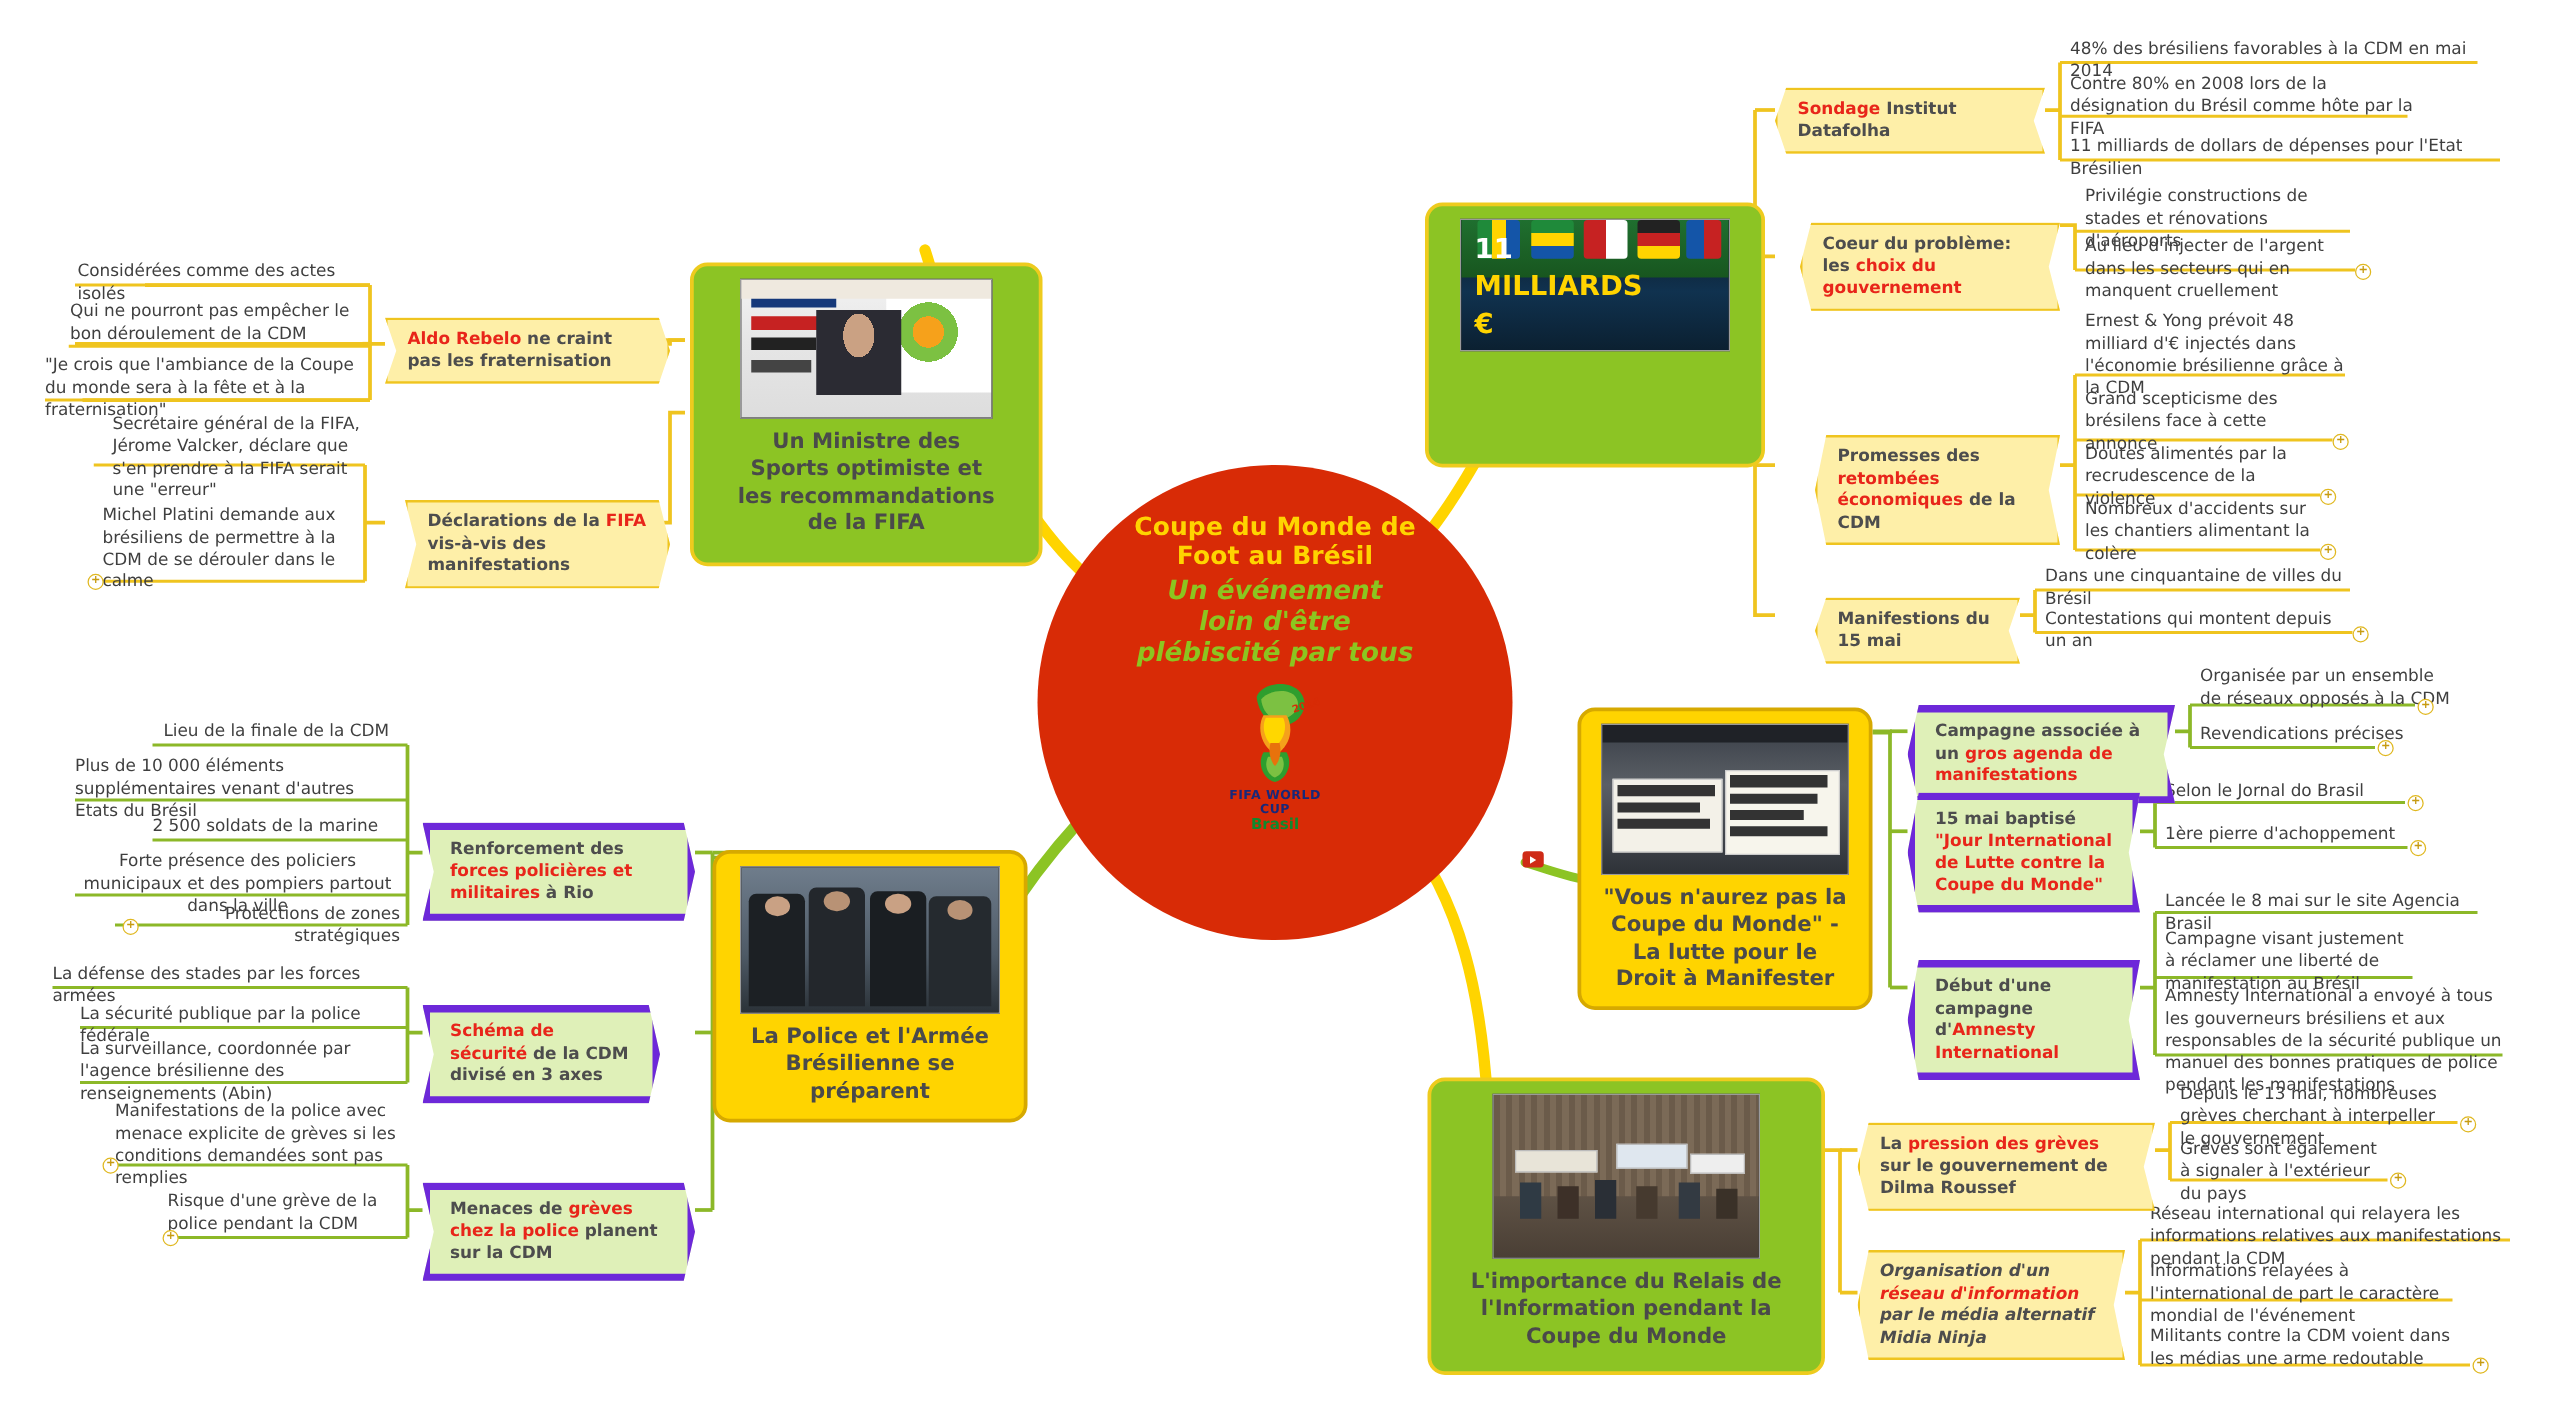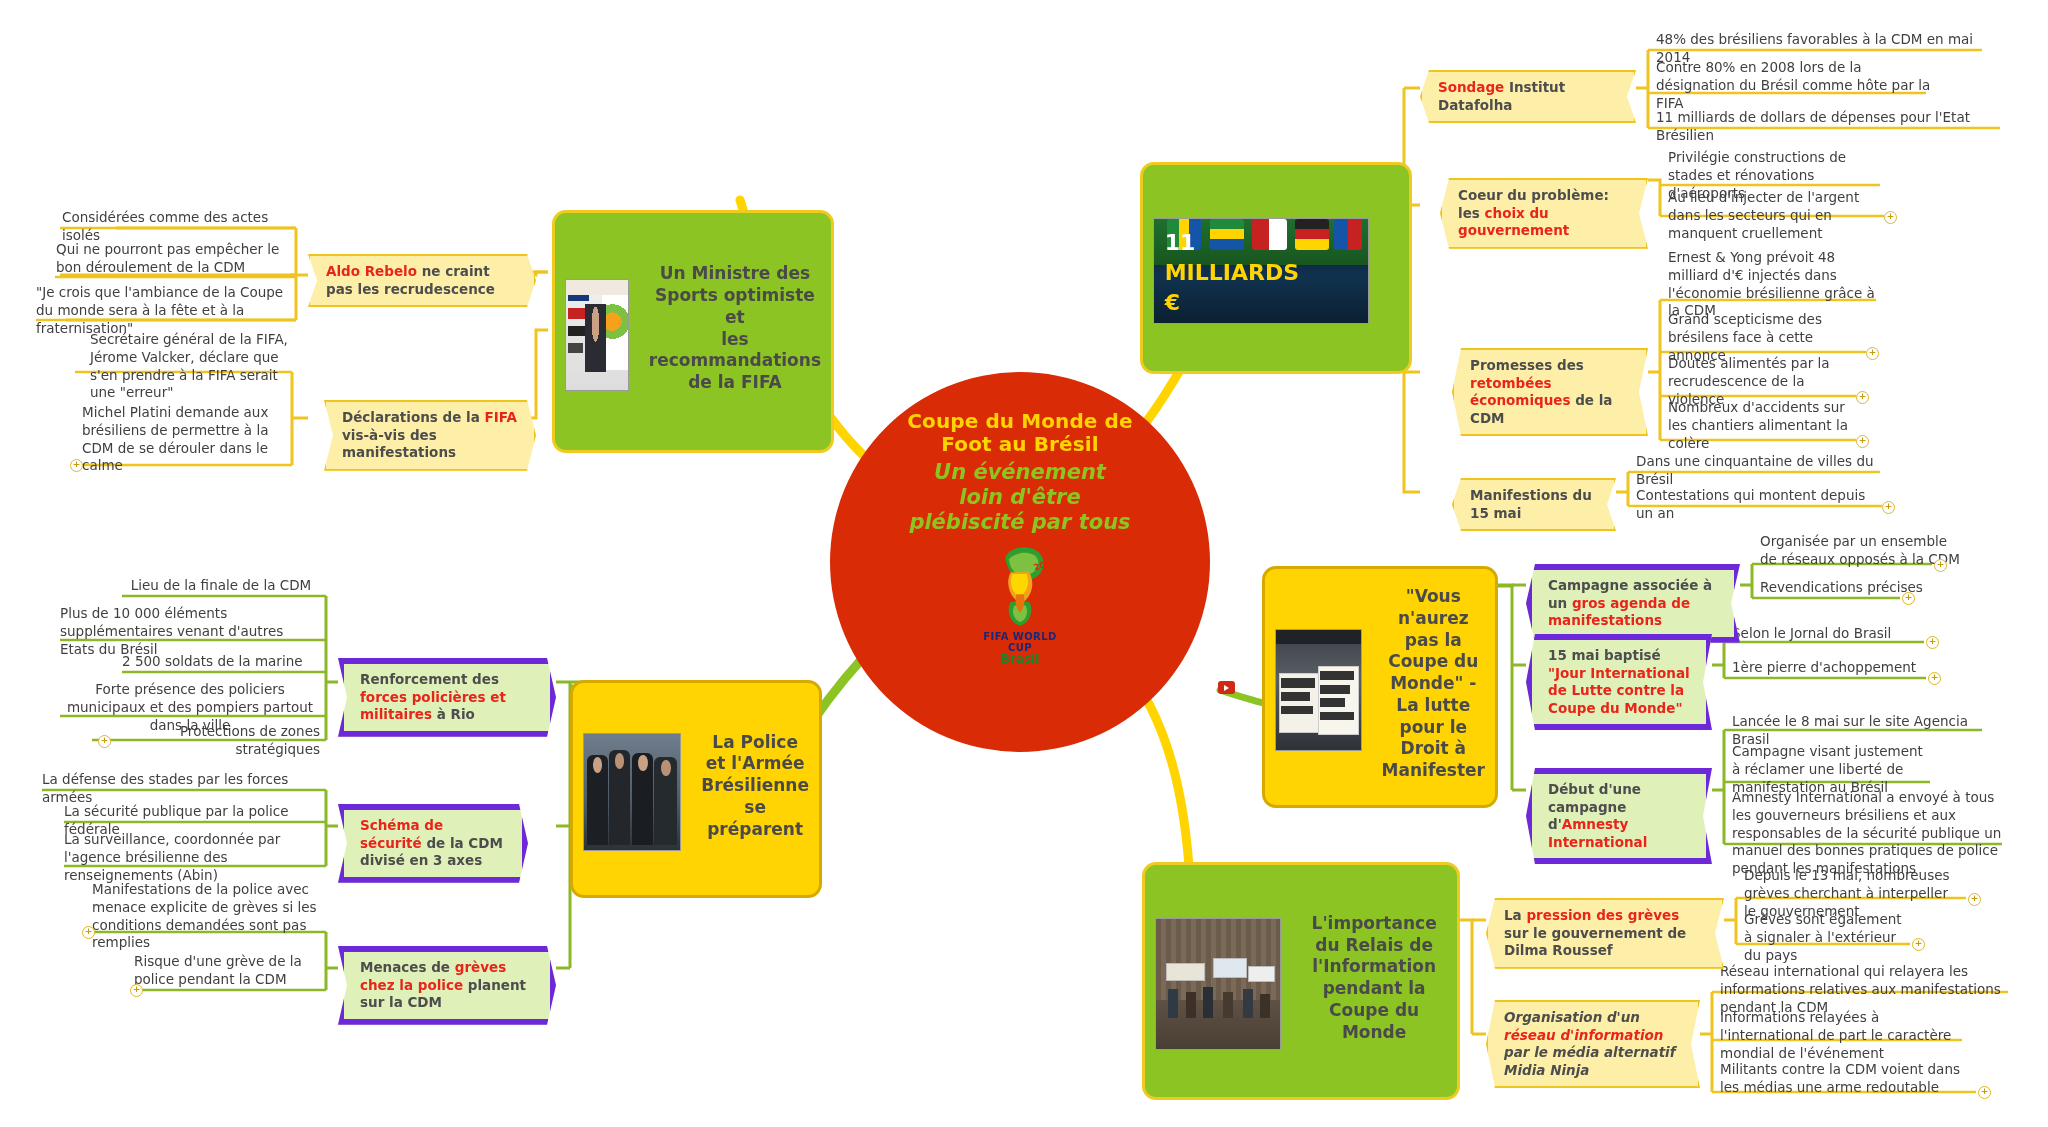--- a/index.html
+++ b/index.html
@@ -26,21 +26,21 @@
     color:#8CC520;font-weight:bold;font-style:italic;font-size:21px;line-height:1.18;
     text-align:center;margin-top:4px;
   }
   .fifa-logo{margin-top:6px;width:92px;height:110px;position:relative;}
   .fifa-cap{font-size:10px;font-weight:bold;color:#18287A;letter-spacing:.4px;text-align:center;margin-top:-6px;}
   .fifa-cap2{font-size:12px;font-weight:bold;color:#0E8A2E;text-align:center;line-height:1;}
 
   
   .main-node{
     position:absolute;border-radius:14px;box-sizing:border-box;
-    display:flex;flex-direction:row;align-items:center;z-index:6;
+    display:flex;flex-direction:column;align-items:center;z-index:6;
   }
   .main-node.green{background:#8CC424;border:3px solid #EECB1E;}
   .main-node.yellow{background:#FFD400;border:3px solid #D6A900;}
   .main-node .thumb{
     margin:10px 10px 4px 10px;border:1px solid #9a9a9a;overflow:hidden;position:relative;
     background:#222;
   }
   .main-node .label{
     color:#4a4a4a;font-weight:bold;font-size:17px;line-height:1.28;text-align:center;
     padding:4px 10px 10px 10px;
@@ -237,21 +237,21 @@
     </div>
     <div class="label">
       <span>Un Ministre des</span><br>
       <span>Sports optimiste et</span><br>
       <span>les recommandations</span><br>
       <span>de la FIFA</span>
     </div>
   </div>
 
   <div class="hex y right" style="left:308px;top:254px;width:228px;">
-    <span class="rd">Aldo Rebelo</span><span> ne craint pas les recrudescence</span>
+    <span class="rd">Aldo Rebelo</span><span> ne craint pas les fraternisation</span>
   </div>
   <div class="hex y right" style="left:324px;top:400px;width:212px;">
     <span>Déclarations de la </span><span class="rd">FIFA</span><span> vis-à-vis des manifestations</span>
   </div>
 
   <div class="leaf l" style="left:58px;top:208px;width:240px;">Considérées comme des actes isolés</div>
   <div class="leaf l" style="left:52px;top:240px;width:246px;">Qui ne pourront pas empêcher le bon déroulement de la CDM</div>
   <div class="leaf l" style="left:32px;top:283px;width:266px;">"Je crois que l'ambiance de la Coupe du monde sera à la fête et à la fraternisation"</div>
   <div class="leaf l" style="left:72px;top:330px;width:222px;margin-left:14px;">Secrétaire général de la FIFA, Jérome Valcker, déclare que s'en prendre à la FIFA serait une "erreur"</div>
   <div class="leaf l" style="left:78px;top:403px;width:216px;">Michel Platini demande aux brésiliens de permettre à la CDM de se dérouler dans le calme</div>

